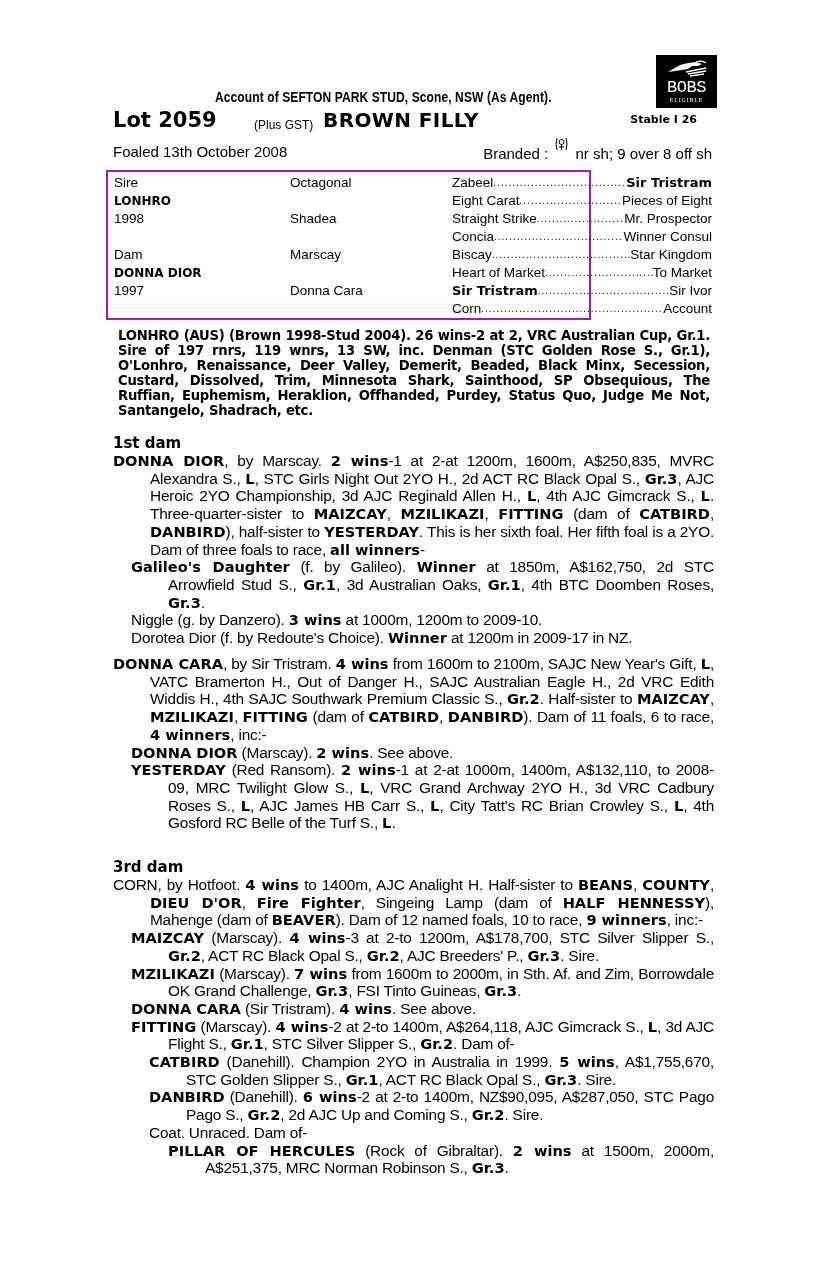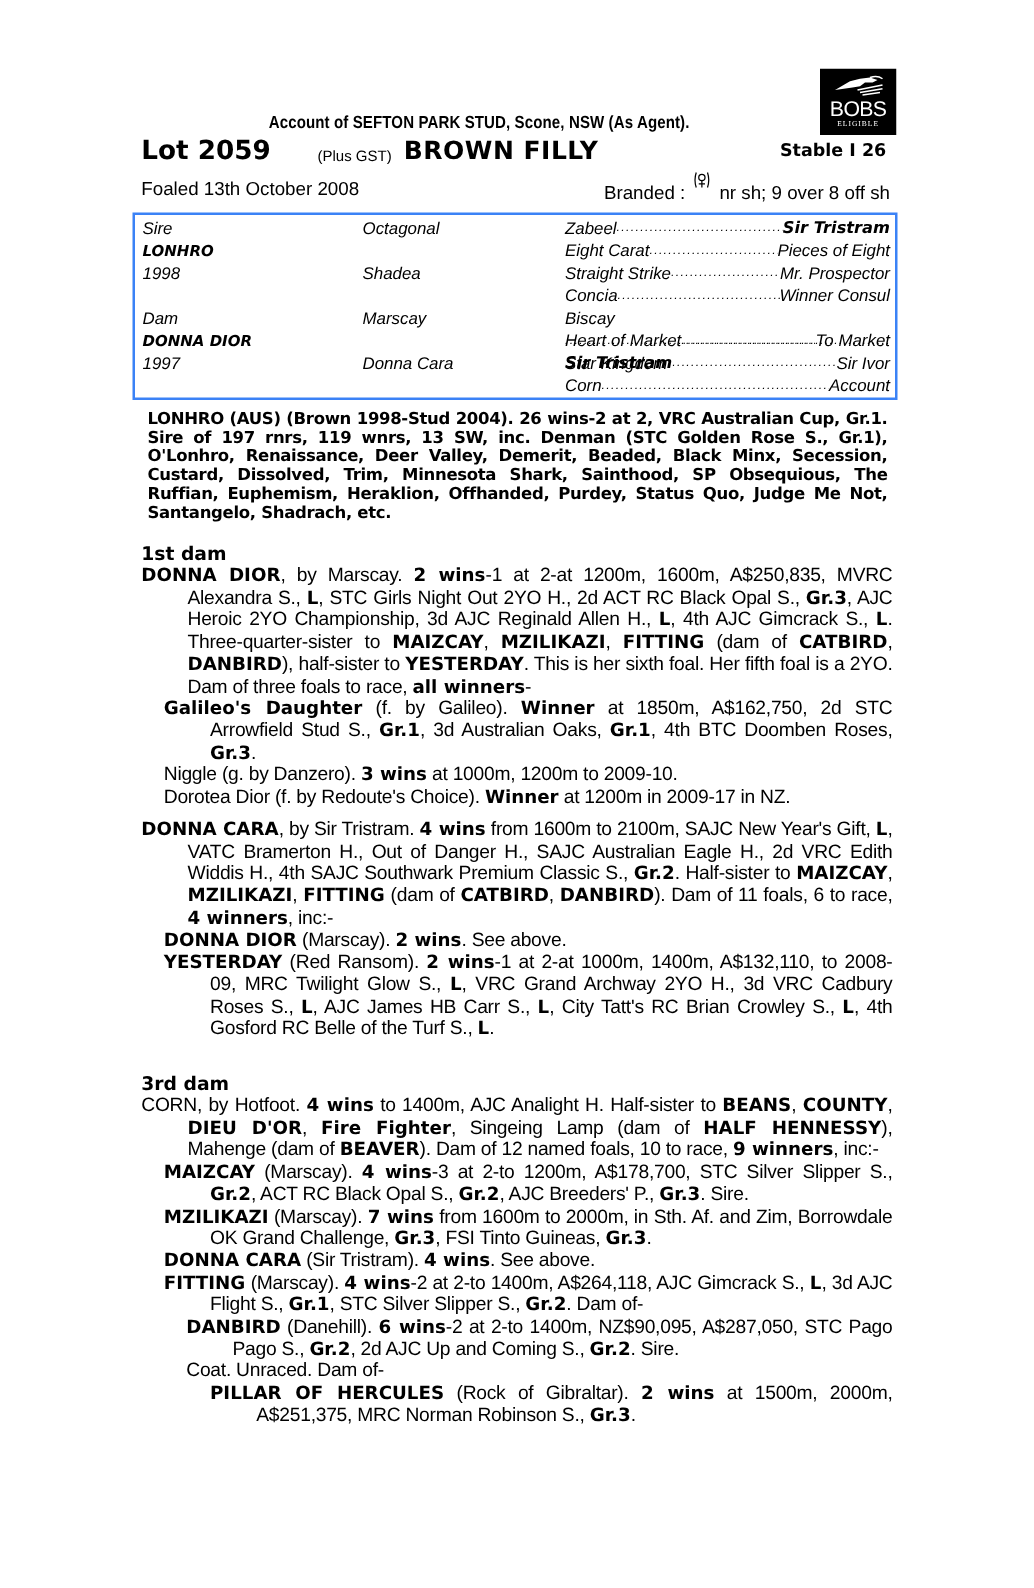--- a/index.html
+++ b/index.html
@@ -7,41 +7,41 @@
          font-family: "Liberation Sans", "DejaVu Sans", sans-serif; color: #000; }
   .hb { font-family: "DejaVu Sans", sans-serif; font-weight: bold; letter-spacing: 0.2px; }
 
   
   #account { position: absolute; left: 215px; top: 89px; width: 400px; font-size: 14px;
              font-weight: bold; font-family: "Liberation Sans", sans-serif; transform: scaleX(0.86);
              transform-origin: left top; white-space: nowrap; letter-spacing: 0.1px; }
   #logo { position: absolute; left: 656px; top: 55px; width: 61px; height: 53px; background: #000;
           color: #fff; text-align: center; }
   #logo svg { position: absolute; left: 10px; top: 5px; }
-  #logo .bobs { position: absolute; left: 0; right: 0; top: 24px; font-family: Liberation Sans, sans-serif;
+  #logo .bobs { position: absolute; left: 0; right: 0; top: 24px; font-family: Liberation Mono, monospace;
                 font-size: 17px; letter-spacing: -0.5px; line-height: 17px; }
   #logo .elig { position: absolute; left: 0; right: 0; top: 42px; font-family: "Liberation Serif", serif;
                 font-size: 6px; letter-spacing: 0.8px; }
 
   #lot-line { position: absolute; left: 113px; top: 108px; width: 600px; height: 28px; white-space: nowrap; }
   #lot-label { position: absolute; left: 0; top: 0; font-family: "DejaVu Sans", sans-serif;
                font-weight: bold; font-size: 21px; }
   #plus-gst { position: absolute; left: 113px; top: 10px; font-size: 12px; margin-left: 28px; }
   #horse-desc { position: absolute; left: 210px; top: 0; font-family: "DejaVu Sans", sans-serif;
                 font-weight: bold; font-size: 20px; letter-spacing: 0.4px; }
-  #stable { position: absolute; right: 4px; top: 5px; font-family: "DejaVu Sans", sans-serif;
-            font-weight: bold; font-size: 14px; }
+  #stable { position: absolute; right: 16px; top: 5px; font-family: "DejaVu Sans", sans-serif;
+            font-weight: bold; font-size: 11px; }
 
   #foaled { position: absolute; left: 113px; top: 143px; font-size: 15px; }
   #branded { position: absolute; right: 115px; top: 143px; font-size: 15px; white-space: nowrap; }
   #brand-mark { display: inline-block; position: relative; top: -7px; margin: 0 2px; }
 
   
-  #pedigree { position: absolute; left: 106px; top: 170px; width: 612px; height: 150px;
-              border: 2px solid #3b82f6; box-sizing: border-box; font-style: italic; }
+  #pedigree { position: absolute; left: 106px; top: 170px; width: 485px; height: 150px;
+              border: 2px solid #a21caf; box-sizing: border-box; }
   .ped-cell { position: absolute; font-size: 13.5px; white-space: nowrap; line-height: 18px; }
   .ped-col1 { left: 6px; }
   .ped-col2 { left: 182px; }
   .ped-name { font-family: "DejaVu Sans", sans-serif; font-weight: bold; font-size: 12px; }
   .g3 { position: absolute; left: 344px; width: 260px; font-size: 13.5px; line-height: 18px;
         display: flex; white-space: nowrap; }
   .g3 .l { flex: 0 0 auto; }
   .g3 .dots { flex: 1 1 auto; overflow: hidden; letter-spacing: 1px; color: #000; font-size: 10px; }
   .g3 .dots::before { content: "..................................................................................................."; }
   .g3 .r { flex: 0 0 auto; }
@@ -125,21 +125,21 @@
       <div class="g3" style="top: 38px;">
         <span class="l">Straight Strike</span>
         <span class="dots"></span>
         <span class="r">Mr. Prospector</span>
       </div>
       <div class="g3" style="top: 56px;">
         <span class="l">Concia</span>
         <span class="dots"></span>
         <span class="r">Winner Consul</span>
       </div>
-      <div class="g3" style="top: 74px; flex-direction: column;">
+      <div class="g3" style="top: 74px;">
         <span class="l">Biscay</span>
         <span class="dots"></span>
         <span class="r">Star Kingdom</span>
       </div>
       <div class="g3" style="top: 92px; text-align: right;">
         <span class="l">Heart of Market</span>
         <span class="dots"></span>
         <span class="r">To Market</span>
       </div>
       <div class="g3" style="top: 110px;">
@@ -174,17 +174,18 @@
     </div>
 </div>
 <div class="section" id="dam3" style="top:859px">
   <div class="sec-h">3rd dam</div>
   <div class="entries">
       <div class="para lv0"><span>CORN, by Hotfoot. </span><span class="hb">4 wins</span><span> to 1400m, AJC Analight H. Half-sister to </span><span class="hb">BEANS</span><span>, </span><span class="hb">COUNTY</span><span>, </span><span class="hb">DIEU D'OR</span><span>, </span><span class="hb">Fire Fighter</span><span>, Singeing Lamp (dam of </span><span class="hb">HALF HENNESSY</span><span>), Mahenge (dam of </span><span class="hb">BEAVER</span><span>). Dam of 12 named foals, 10 to race, </span><span class="hb">9 winners</span><span>, inc:-</span></div>
       <div class="para lv1"><span class="hb">MAIZCAY</span><span> (Marscay). </span><span class="hb">4 wins</span><span>-3 at 2-to 1200m, A$178,700, STC Silver Slipper S., </span><span class="hb">Gr.2</span><span>, ACT RC Black Opal S., </span><span class="hb">Gr.2</span><span>, AJC Breeders' P., </span><span class="hb">Gr.3</span><span>. Sire.</span></div>
       <div class="para lv1"><span class="hb">MZILIKAZI</span><span> (Marscay). </span><span class="hb">7 wins</span><span> from 1600m to 2000m, in Sth. Af. and Zim, Borrowdale OK Grand Challenge, </span><span class="hb">Gr.3</span><span>, FSI Tinto Guineas, </span><span class="hb">Gr.3</span><span>.</span></div>
       <div class="para lv1"><span class="hb">DONNA CARA</span><span> (Sir Tristram). </span><span class="hb">4 wins</span><span>. See above.</span></div>
       <div class="para lv1"><span class="hb">FITTING</span><span> (Marscay). </span><span class="hb">4 wins</span><span>-2 at 2-to 1400m, A$264,118, AJC Gimcrack S., </span><span class="hb">L</span><span>, 3d AJC Flight S., </span><span class="hb">Gr.1</span><span>, STC Silver Slipper S., </span><span class="hb">Gr.2</span><span>. Dam of-</span></div>
+      <div class="para lv2"><span class="hb">CATBIRD</span><span> (Danehill). Champion 2YO in Australia in 1999. </span><span class="hb">5 wins</span><span>, A$1,755,670, STC Golden Slipper S., </span><span class="hb">Gr.1</span><span>, ACT RC Black Opal S., </span><span class="hb">Gr.3</span><span>. Sire.</span></div>
       <div class="para lv2"><span class="hb">DANBIRD</span><span> (Danehill). </span><span class="hb">6 wins</span><span>-2 at 2-to 1400m, NZ$90,095, A$287,050, STC Pago Pago S., </span><span class="hb">Gr.2</span><span>, 2d AJC Up and Coming S., </span><span class="hb">Gr.2</span><span>. Sire.</span></div>
       <div class="para lv2"><span>Coat. Unraced. Dam of-</span></div>
       <div class="para lv3"><span class="hb">PILLAR OF HERCULES</span><span> (Rock of Gibraltar). </span><span class="hb">2 wins</span><span> at 1500m, 2000m, A$251,375, MRC Norman Robinson S., </span><span class="hb">Gr.3</span><span>.</span></div>
     </div>
 </div>
 
 </body></html>

